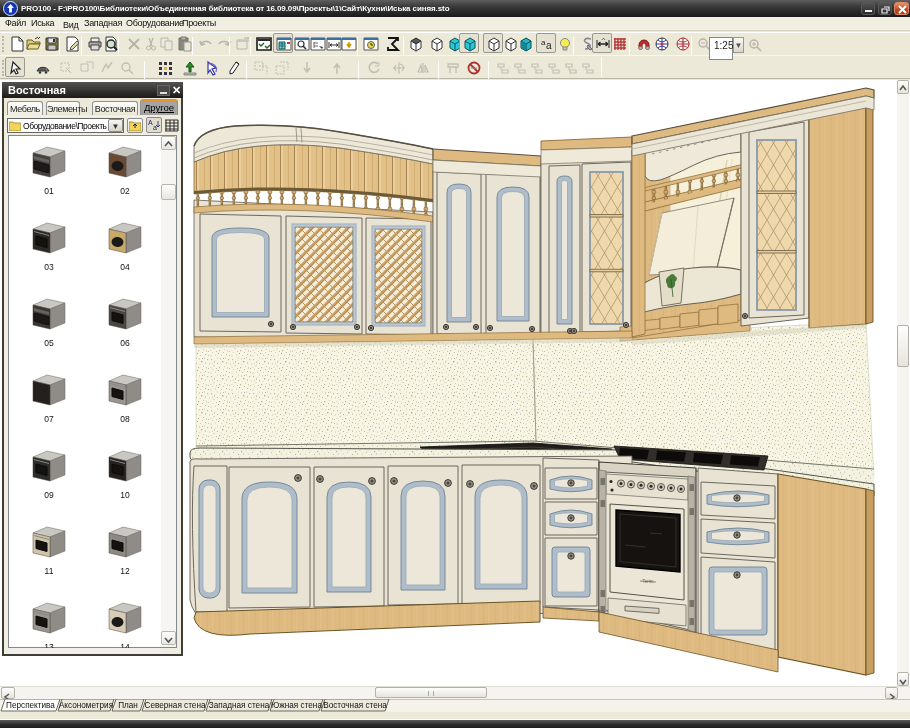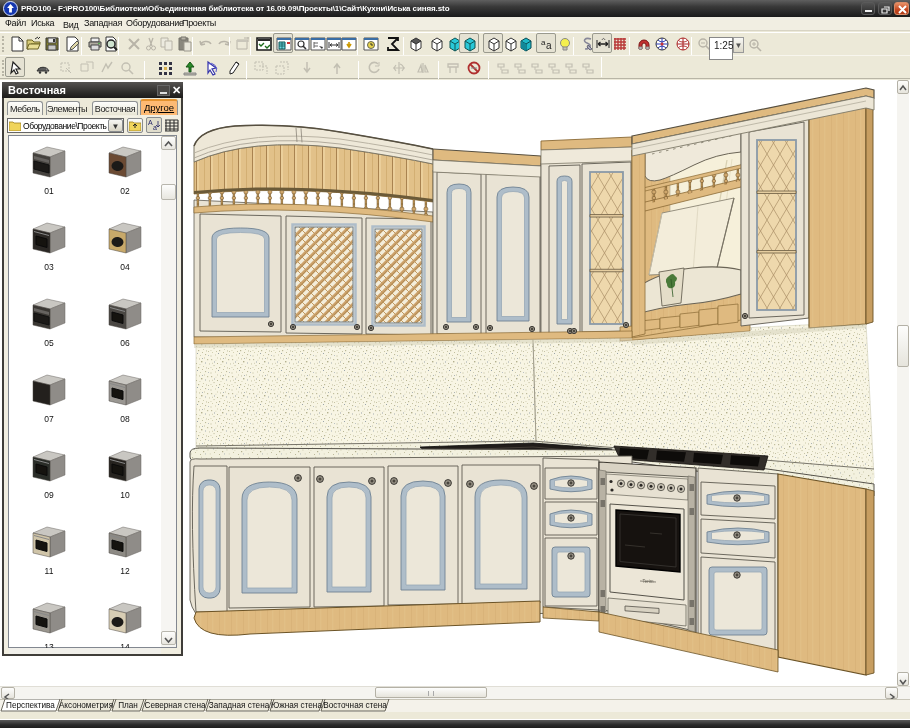--- a/index.html
+++ b/index.html
@@ -666,21 +666,21 @@
 <div style="position:absolute;left:4px;top:97px;width:177px;height:557px;background:#ece9d8;"></div>
 <div style="position:absolute;left:2px;top:82px;width:181px;height:16px;background:linear-gradient(180deg,#555351,#2b2a28 70%,#1c1b1a);"></div>
 <div style="position:absolute;left:8px;top:84px;font:bold 11px 'Liberation Sans',sans-serif;color:#fff;">Восточная</div>
 <div style="position:absolute;left:157px;top:85px;width:13px;height:11px;background:#4a4846;border:1px solid #666;">
     <div style="position:absolute;left:2px;bottom:1px;width:7px;height:2px;background:#ddd;"></div>
   </div>
 <div style="position:absolute;left:172px;top:84px;font:bold 11px 'Liberation Sans',sans-serif;color:#fff;">✕</div>
 <div style="position:absolute;left:7px;top:101px;width:36px;height:20px;background:linear-gradient(180deg,#fdfdfb,#e8e5d4);border:1px solid #8f9294;border-bottom:none;border-radius:3px 3px 0 0;font:9px 'Liberation Sans',sans-serif;color:#1a1a1a;text-align:center;line-height:14px;letter-spacing:-0.4px">Мебель</div>
 <div style="position:absolute;left:46px;top:101px;width:34px;height:14px;background:linear-gradient(180deg,#fdfdfb,#e8e5d4);border:1px solid #8f9294;border-bottom:none;border-radius:3px 3px 0 0;font:9px 'Liberation Sans',sans-serif;color:#1a1a1a;text-align:center;line-height:14px;letter-spacing:-0.4px">Элементы</div>
 <div style="position:absolute;left:92px;top:101px;width:46px;height:14px;background:linear-gradient(180deg,#fdfdfb,#e8e5d4);border:1px solid #8f9294;border-bottom:none;border-radius:3px 3px 0 0;font:9px 'Liberation Sans',sans-serif;color:#1a1a1a;text-align:center;line-height:14px;letter-spacing:-0.4px">Восточная</div>
-<div style="position:absolute;left:140px;top:99px;width:38px;height:16px;background:#fdba74;border:1px solid #8f9294;border-bottom:none;border-top:2px solid #e5932f;border-radius:3px 3px 0 0;font:9.5px 'Liberation Sans',sans-serif;color:#000;text-align:center;line-height:13px;text-decoration:underline;">Другое</div>
+<div style="position:absolute;left:140px;top:99px;width:38px;height:16px;background:#a3a3a3;border:1px solid #8f9294;border-bottom:none;border-top:2px solid #e5932f;border-radius:3px 3px 0 0;font:9.5px 'Liberation Sans',sans-serif;color:#000;text-align:center;line-height:13px;text-decoration:underline;">Другое</div>
 <div style="position:absolute;left:4px;top:114.5px;width:177px;height:1px;background:#8f9294;"></div>
 <div style="position:absolute;left:4px;top:115px;width:177px;height:539px;background:#f1eee1;"></div>
 <div style="position:absolute;left:5px;top:115.5px;width:132px;height:1px;background:#f4f2e6;"></div>
 <div style="position:absolute;left:7px;top:118px;width:117px;height:15px;background:#fff;border:1px solid #666;"></div>
 <svg style="position:absolute;left:9px;top:120px" width="12" height="11" viewBox="0 0 12 11">
     <path d="M0 2h4l1 1h7v8H0z" fill="#f0d45c" stroke="#a08020" stroke-width="0.8"></path>
   </svg>
 <div style="position:absolute;left:23px;top:121px;font:8.5px 'Liberation Sans',sans-serif;color:#000;white-space:nowrap;overflow:hidden;width:84px;letter-spacing:-0.45px">Оборудование\Проекты</div>
 <div style="position:absolute;left:108px;top:119px;width:15px;height:13px;background:linear-gradient(180deg,#f6f6f3,#d8d4c4);border:1px solid #8a8d8f;border-radius:2px;text-align:center;font:bold 8px 'Liberation Sans',sans-serif;line-height:13px;color:#333;">▼</div>
 <div style="position:absolute;left:127px;top:118px;width:16px;height:15px;background:linear-gradient(180deg,#fbfbf9,#e2dfd0);border:1px solid #8a8d8f;border-radius:2px;"></div>

